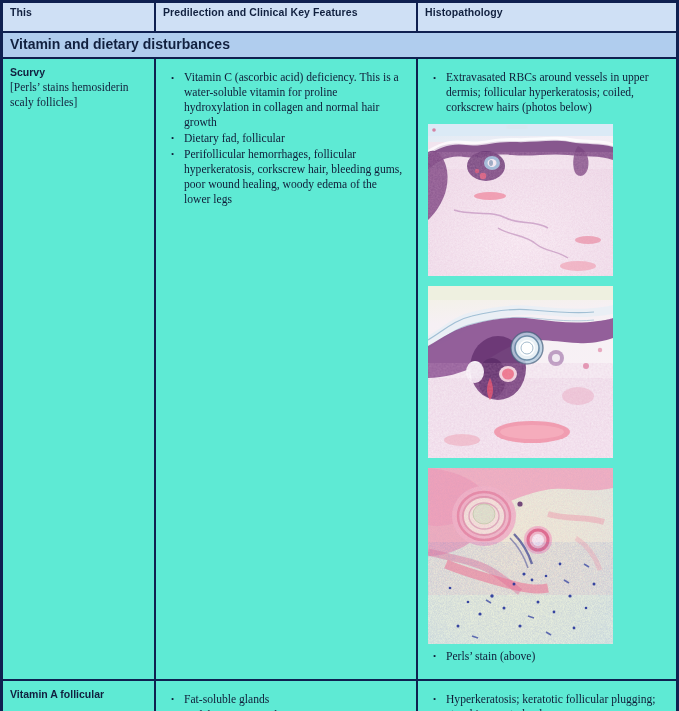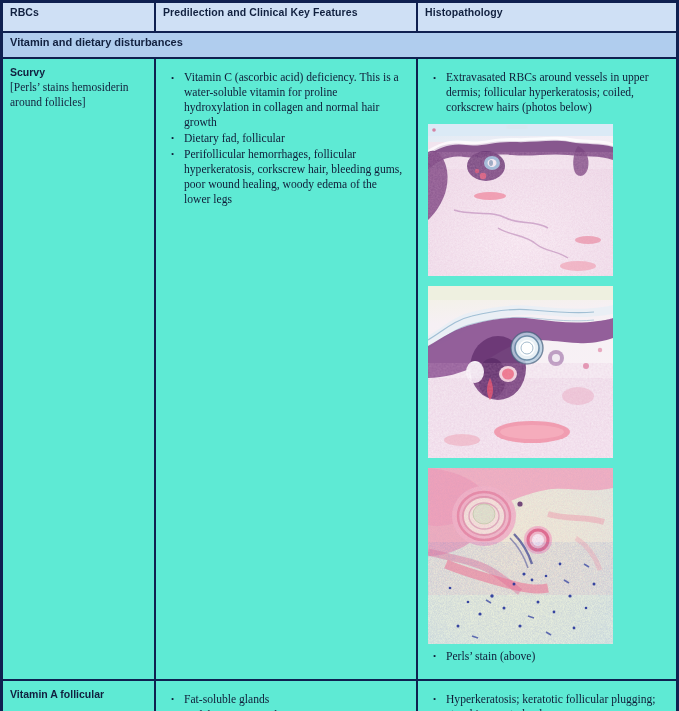--- a/index.html
+++ b/index.html
@@ -58,21 +58,21 @@
   .hdr td.divcol { border-left: 2px solid #0f2050; margin-top: 32px; }
 
   
   .band td {
     background: #b0cdee;
     border-bottom: 2px solid #0f2050;
     height: 18px;
     padding: 3px 6px 3px 7px;
     font-family: "Liberation Sans", sans-serif;
     font-weight: bold;
-    font-size: 11px;
+    font-size: 14px;
     color: #11203f;
     white-space: nowrap;
   }
 
   
   .datarow > td {
     border-left: 2px solid #0f2050;
     padding: 6px 7px 8px 7px;
   }
   .datarow > td.first {
@@ -143,33 +143,33 @@
 <div class="table-wrap">
   <table class="maintable">
     <colgroup>
       <col class="c-name">
         <col class="c-pred">
         <col class="c-hist">
     </colgroup>
     <tbody>
 
       <tr class="hdr">
-        <td>RBCs</td>
+        <td>This</td>
         <td class="divcol">Predilection and Clinical Key Features</td>
         <td class="divcol">Histopathology</td>
       </tr>
 
       <tr class="band">
         <td colspan="3">Vitamin and dietary disturbances</td>
       </tr>
 
       <tr class="datarow">
         <td class="first">
           <div class="cell-name-title">Scurvy</div>
-          <div class="cell-name-sub">[Perls’ stains hemosiderin around follicles]</div>
+          <div class="cell-name-sub">[Perls’ stains hemosiderin scaly follicles]</div>
         </td>
 
         <td>
           <ul class="bullets">
             <li>Vitamin C (ascorbic acid) deficiency. This is a water-soluble vitamin for proline hydroxylation in collagen and normal hair growth</li>
             <li>Dietary fad, follicular</li>
             <li>Perifollicular hemorrhages, follicular hyperkeratosis, corkscrew hair, bleeding gums, poor wound healing, woody edema of the lower legs</li>
           </ul>
         </td>
 

